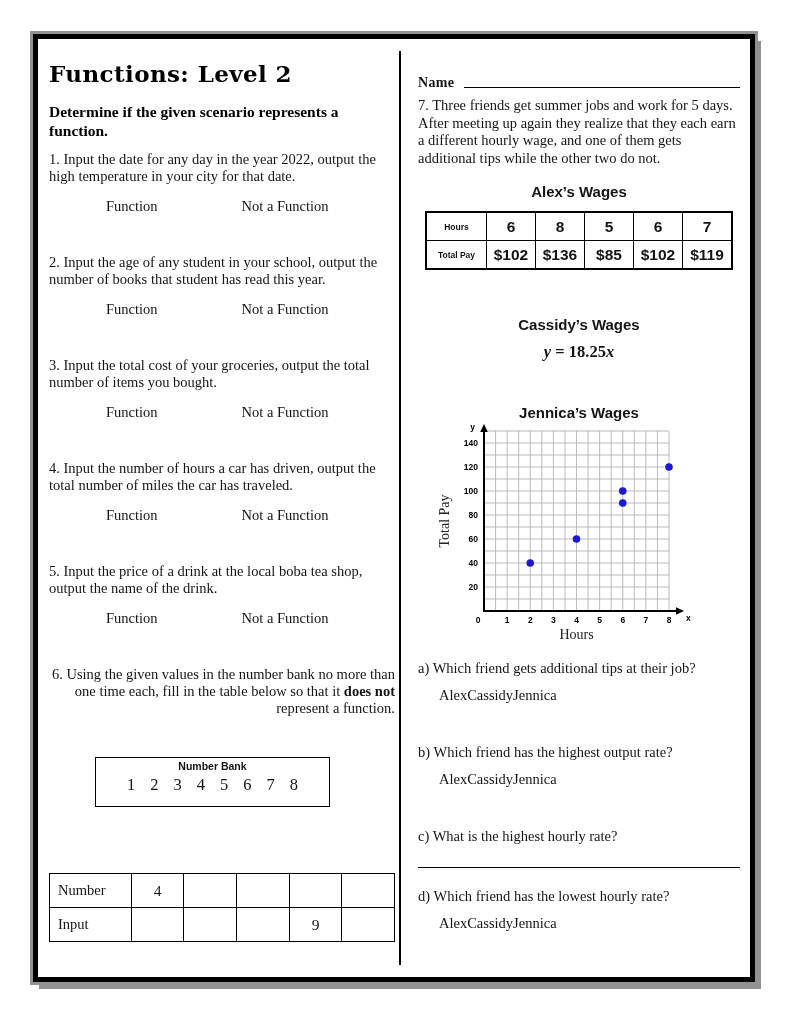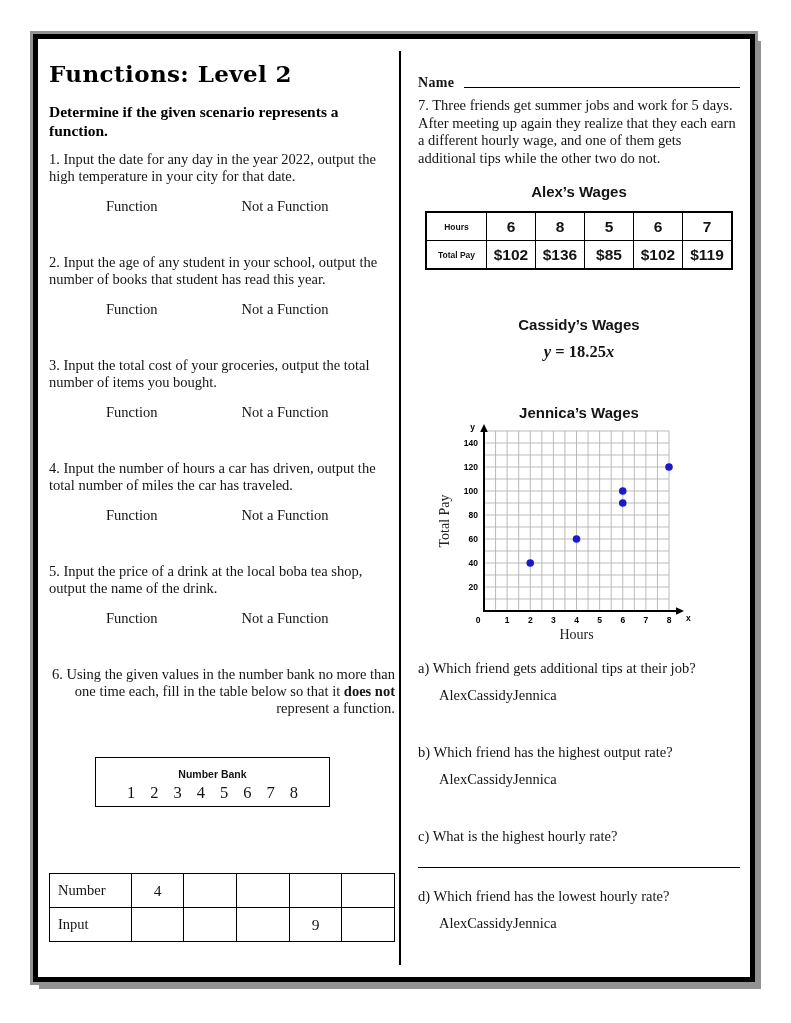--- a/index.html
+++ b/index.html
@@ -26,21 +26,21 @@
   .qblock { height:103px; }
   .q-text { font-size:14.5px; line-height:17px; }
   .q6-text { font-size:14.5px; line-height:17px;text-align:right; }
   .q-options { margin-top:13px; margin-left:57px; display:flex; gap:84px; font-size:14.5px; }
   .q-options span { cursor:pointer; }
 
   .number-bank {
     margin-top:40px; margin-left:46px; width:235px; height:50px;
     border:1.5px solid #000; box-sizing:border-box; text-align:center;
   }
-  .nb-title { margin-top:10px; font-family:"Liberation Sans", sans-serif; font-weight:bold; font-size:10.5px; }
+  .nb-title { margin-top:2px; font-family:"Liberation Sans", sans-serif; font-weight:bold; font-size:10.5px; }
   .nb-values { margin-top:3px; display:flex; justify-content:center; gap:15px; font-size:16.5px; }
 
   table.io { margin-top:66px; border-collapse:collapse; }
   table.io td { border:1.5px solid #000; height:31px; text-align:center; font-size:15.5px; }
   table.io td.lbl { width:72px; text-align:left; padding-left:8px; font-size:14.5px; }
   table.io td.cell { width:50px; }
 
   .name-row { margin-top:36px; display:flex; align-items:flex-end; }
   .name-label { font-family:Liberation Serif, serif; font-weight:800; font-size:14px; letter-spacing:.3px; }
   .name-line { flex:1; border-bottom:1.5px solid #000; margin-left:10px; margin-bottom:3px; height:1px; }

